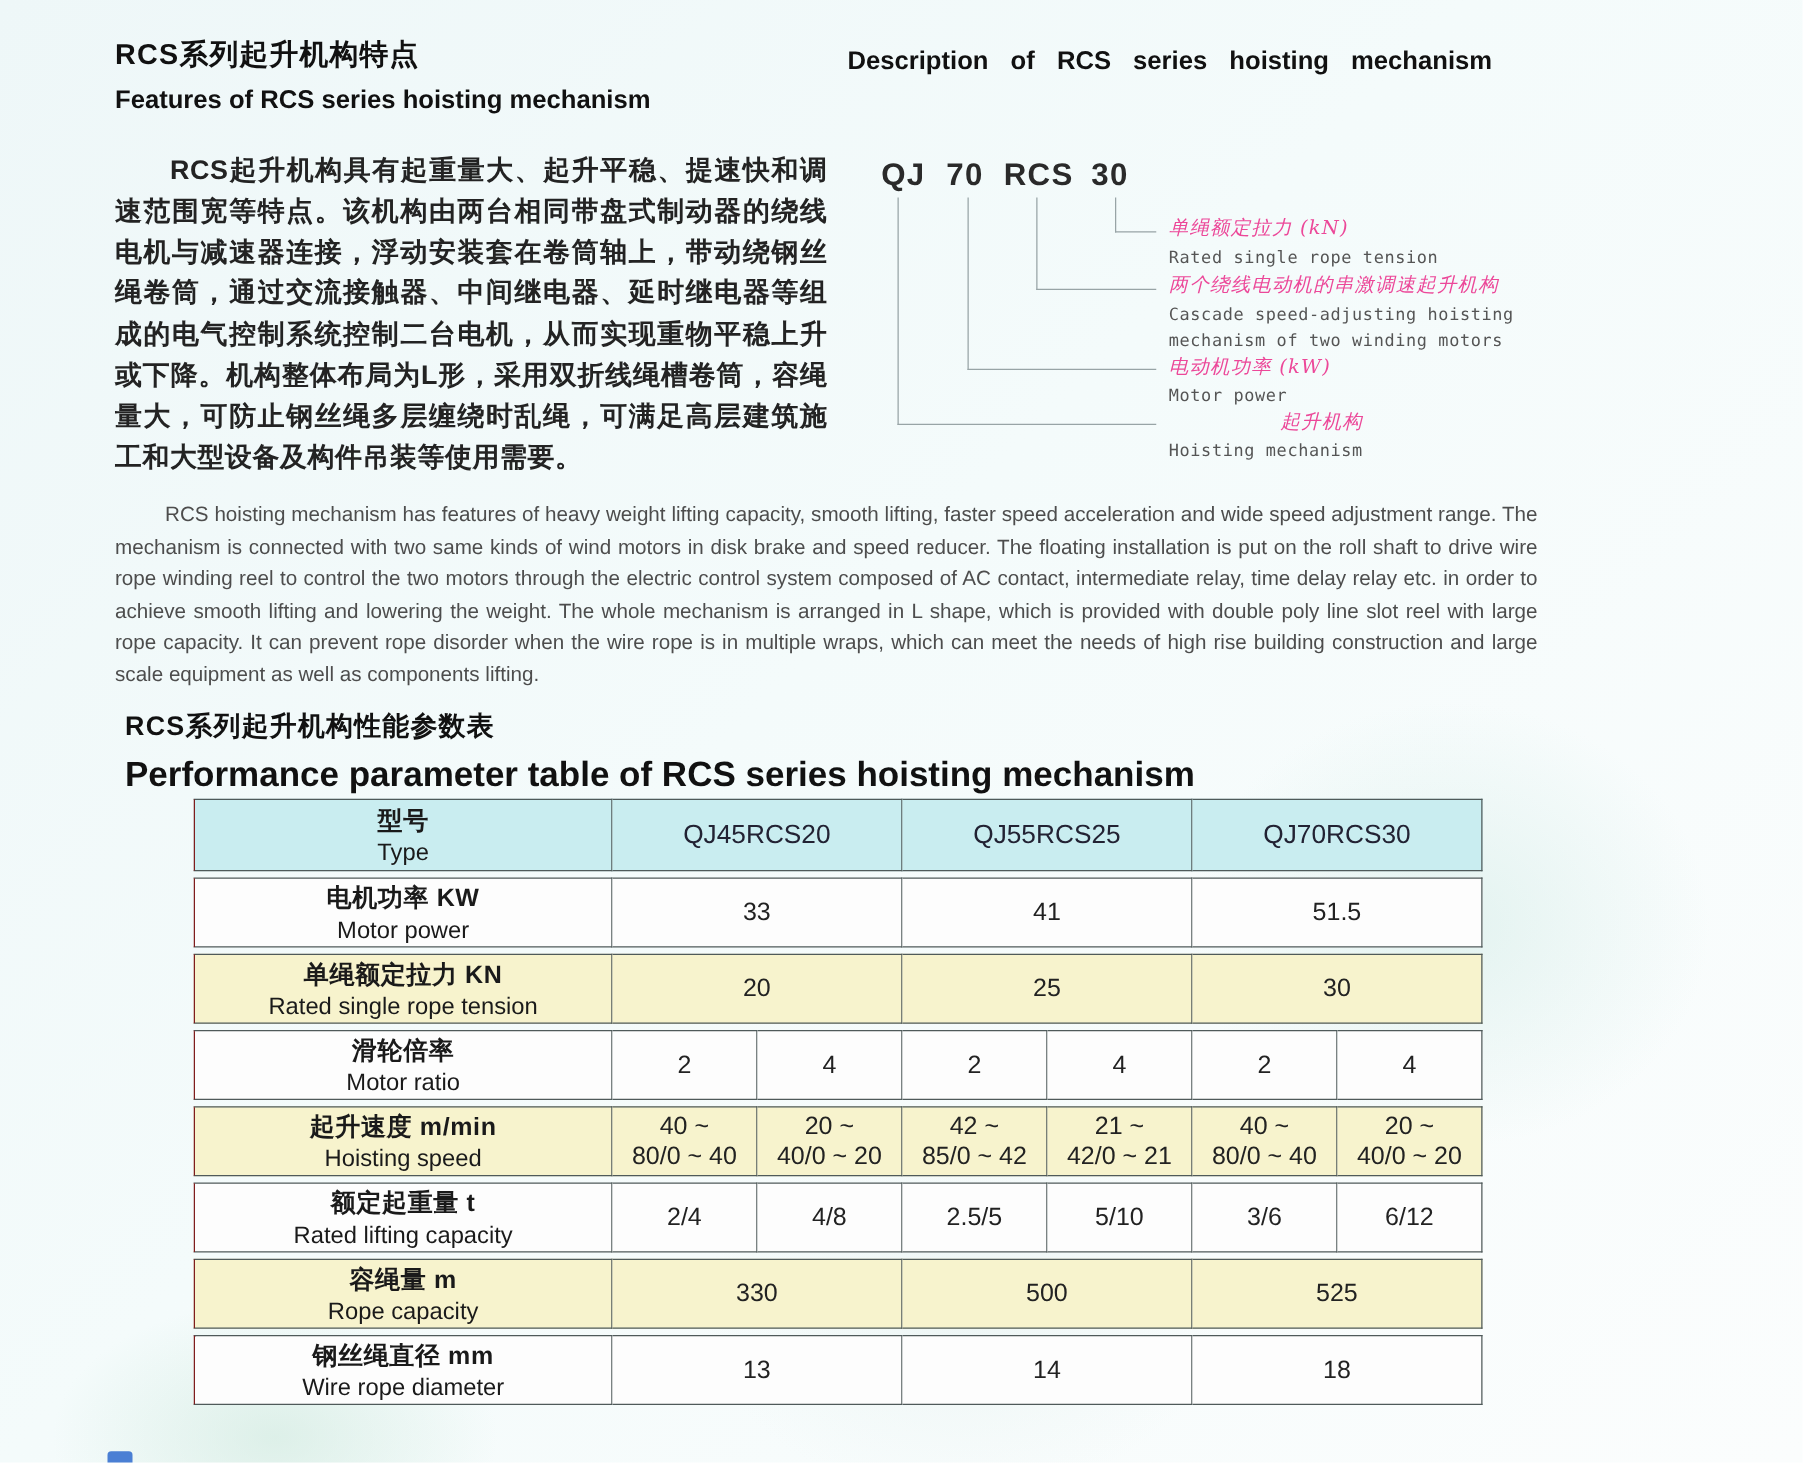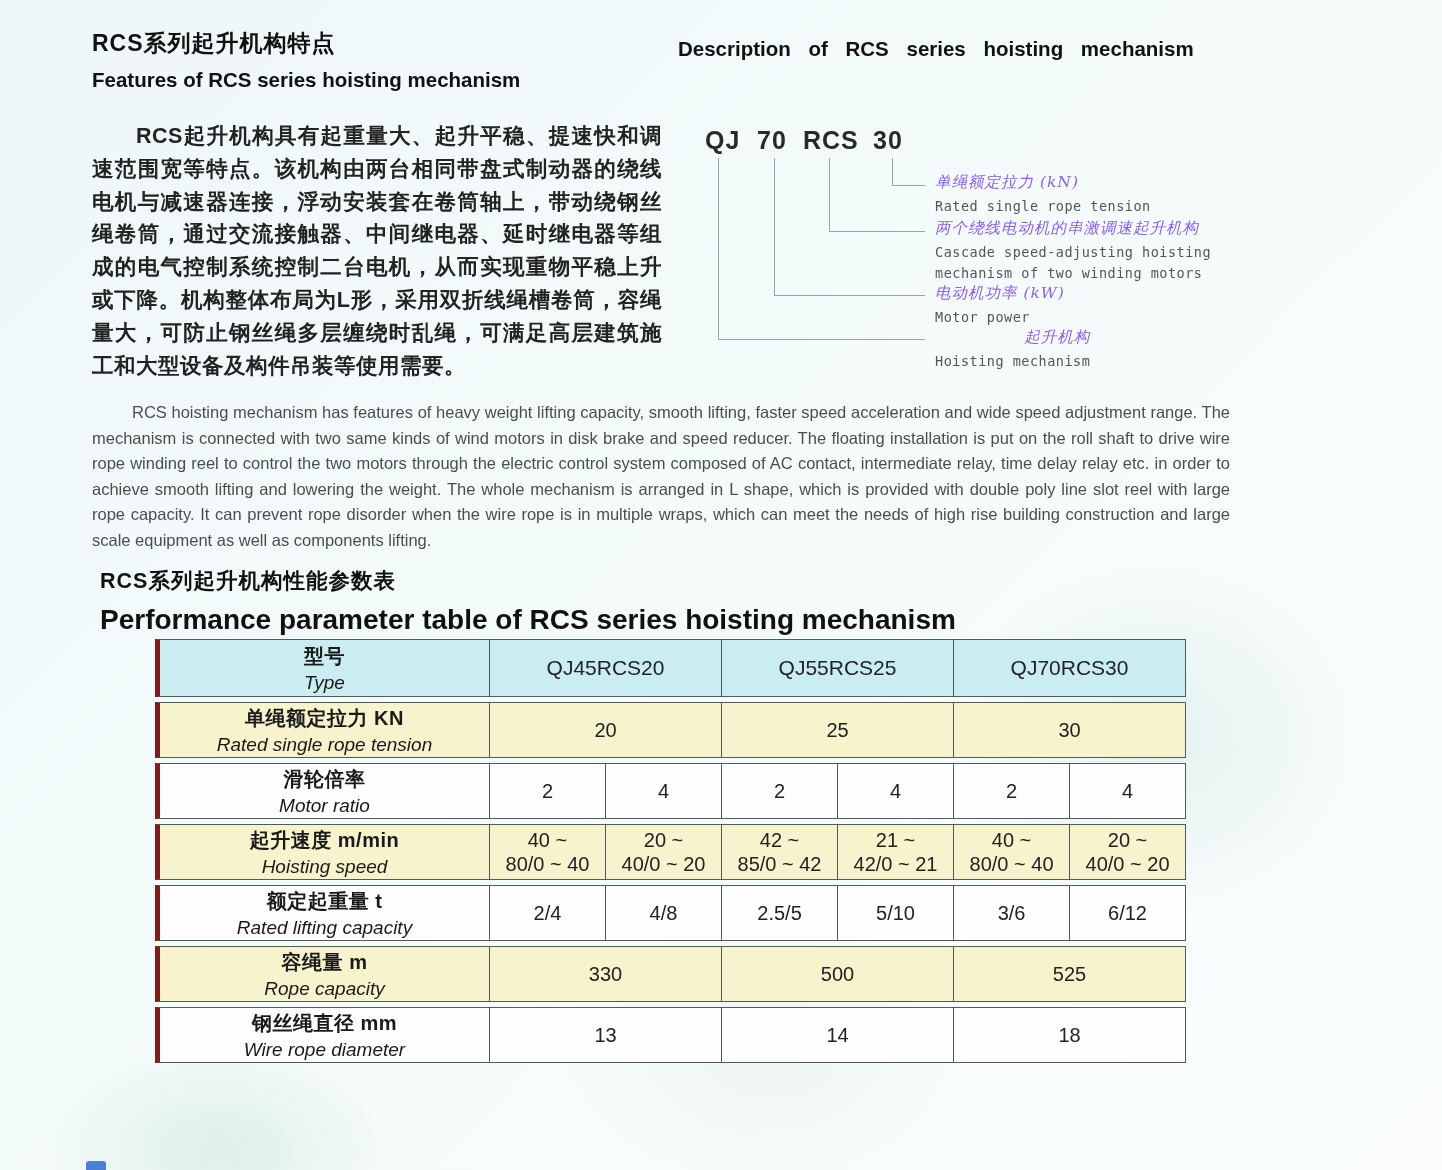--- a/index.html
+++ b/index.html
@@ -36,35 +36,35 @@
   .en-para {
     width:1138px; font-size:16.5px; color:#4d4d4d;
     line-height:25.6px; text-align:justify; text-indent:40px;
   }
 
   
   .model-box { left:695px; top:122px; width:540px; height:260px; }
   .model-token { position:absolute; top:4px; font-size:25px; font-weight:bold; color:#2a2a2a; letter-spacing:1px; }
   .conn { position:absolute; border-left:1px solid #98a4a6; border-bottom:1px solid #98a4a6; }
   .m-label { position:absolute; left:240px; }
-  .m-label .lz { font-family:"DejaVu Serif", serif; font-style:italic; font-size:15.5px; color:#8b5cf6; letter-spacing:1px; }
+  .m-label .lz { font-family:"DejaVu Serif", serif; font-style:italic; font-size:15.5px; color:#ec4899; letter-spacing:1px; }
   .m-label .le { font-family:"DejaVu Sans Mono", monospace; font-size:13.5px; color:#555; letter-spacing:0.5px; white-space:pre-line; line-height:21px; margin-top:3px; }
 
   
   table.perf { position:absolute; left:155px; top:634px; width:1031px;
     border-collapse:separate; border-spacing:0 5px; table-layout:fixed; }
   table.perf td { border:1px solid #4f5a5a; border-left:none; text-align:center; vertical-align:middle; }
-  table.perf td:first-child { border-left:5px solid #7f1d1d; }
+  table.perf td:first-child { border-left:1px solid #7f1d1d; }
   
   tr.r-head td { background:#c9edf0; height:58px; }
   tr.r-white td { background:#fdfdfd; }
   tr.r-yellow td { background:#f7f3cd; }
   tr.r-body td { height:56px; }
   td .lz { font-size:20px; font-weight:bold; color:#1a1a1a; letter-spacing:0.5px; }
-  td .le { font-size:19px; color:#1a1a1a; margin-top:2px;font-style:italic; }
+  td .le { font-size:19px; color:#1a1a1a; margin-top:2px; }
   td.val { font-size:20px; color:#222; white-space:pre-line; line-height:24px; }
   td.model-head { font-size:21px; color:#223; }
 
   .page-mark { position:absolute; left:86px; top:1161px; width:20px; height:12px;
     background:#4a7fd4; border-radius:3px; }
 </style>
 </head>
 <body>
 
 <div class="blob blob1"></div>
@@ -132,20 +132,29 @@
     <tr class="r-head">
       <td>
         <div class="lz">型号</div>
         <div class="le">Type</div>
       </td>
       <td colspan="2" class="model-head">QJ45RCS20</td>
       <td colspan="2" class="model-head">QJ55RCS25</td>
       <td colspan="2" class="model-head">QJ70RCS30</td>
     </tr>
 
+    <tr class="r-white r-body">
+      <td>
+        <div class="lz">电机功率 KW</div>
+        <div class="le">Motor  power</div>
+      </td>
+      <td colspan="2" class="val">33</td>
+      <td colspan="2" class="val">41</td>
+      <td colspan="2" class="val">51.5</td>
+    </tr>
 
     <tr class="r-yellow r-body">
       <td>
         <div class="lz">单绳额定拉力 KN</div>
         <div class="le">Rated single rope tension</div>
       </td>
       <td colspan="2" class="val">20</td>
       <td colspan="2" class="val">25</td>
       <td colspan="2" class="val">30</td>
     </tr>

